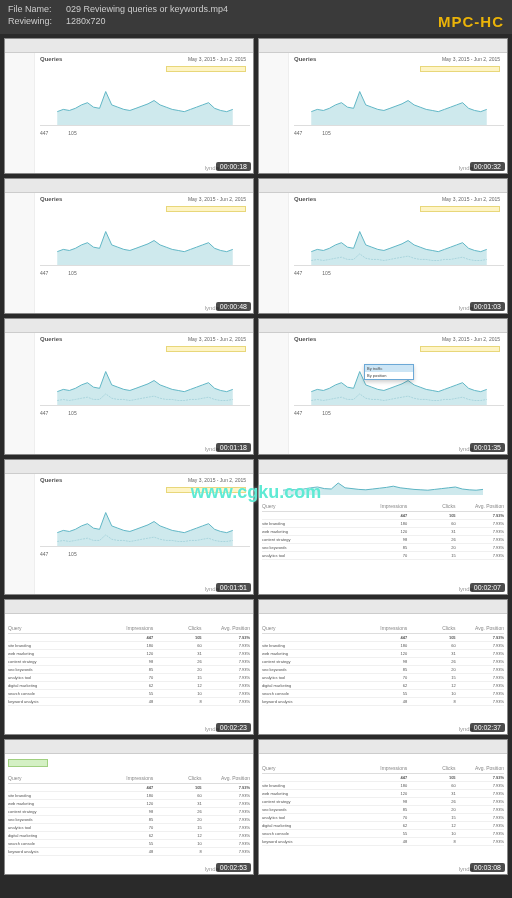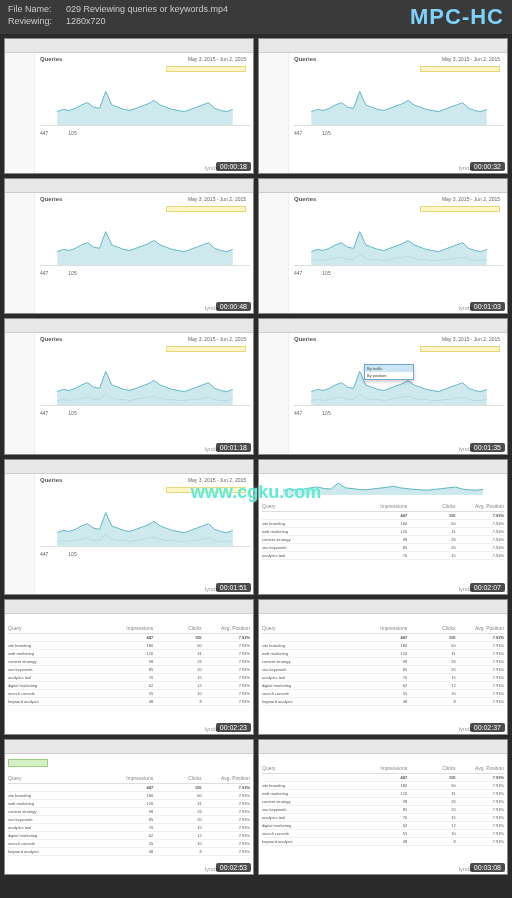--- a/index.html
+++ b/index.html
@@ -16,24 +16,25 @@
   background: #3a3a3a;
   padding: 4px 8px;
   display: flex;
   justify-content: space-between;
   align-items: flex-start;
 }
 .meta { font-size: 9px; line-height: 1.3; color: #ccc; }
 .meta-row { display: flex; }
 .meta-label { min-width: 58px; }
 .app-name {
-  font-size: 22px;
+  font-size: 15px;
   font-weight: bold;
-  color: #7dd3fc;
+  color: #eab308;
   letter-spacing: 1px;
+  margin-top: 9px;
 }
 .grid {
   display: grid;
   grid-template-columns: 1fr 1fr;
   grid-template-rows: repeat(6, 1fr);
   gap: 4px;
   padding: 4px;
   height: 845px;
 }
 .thumb {

